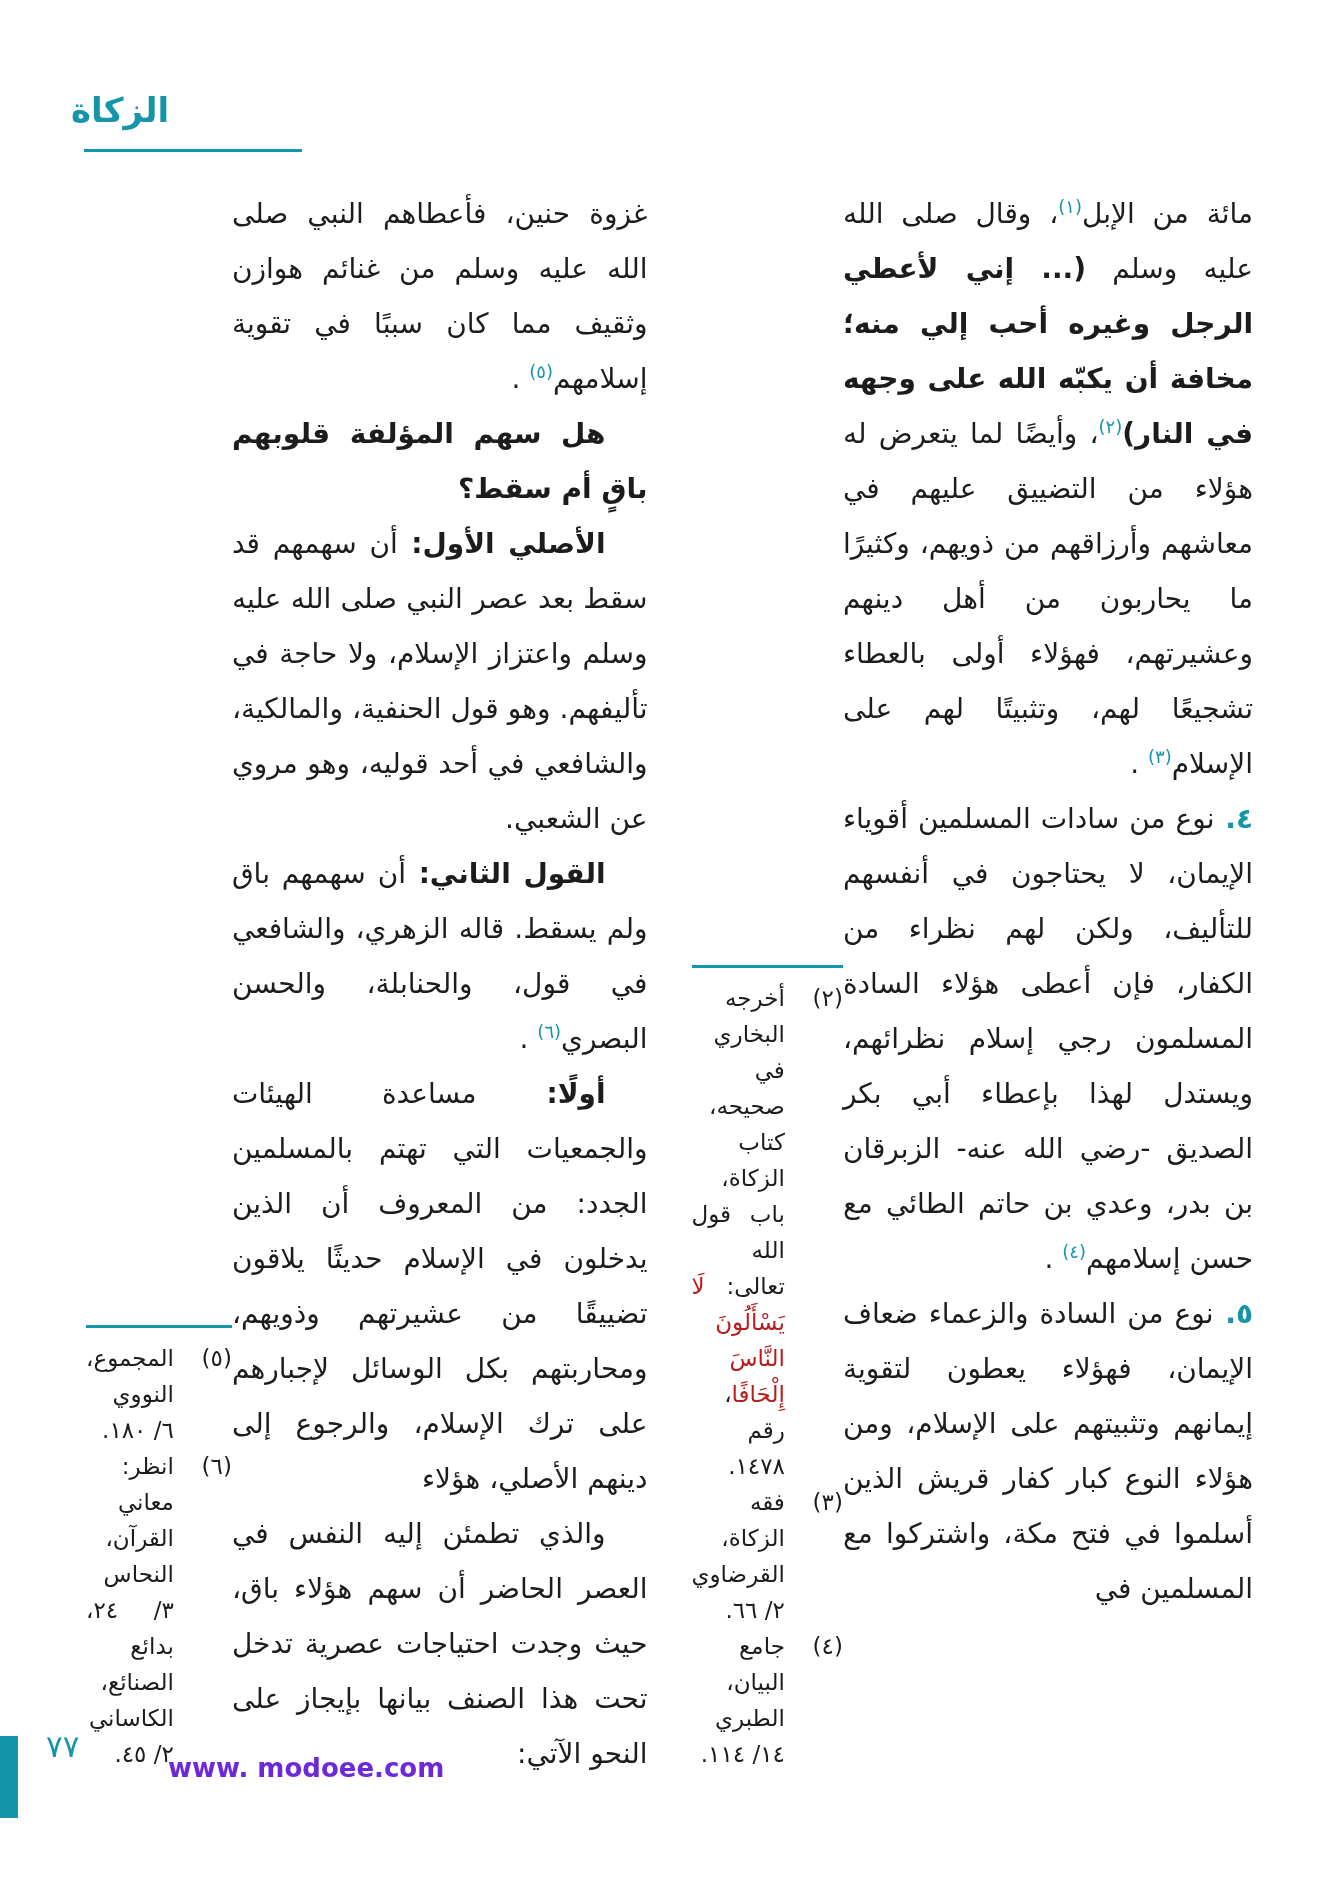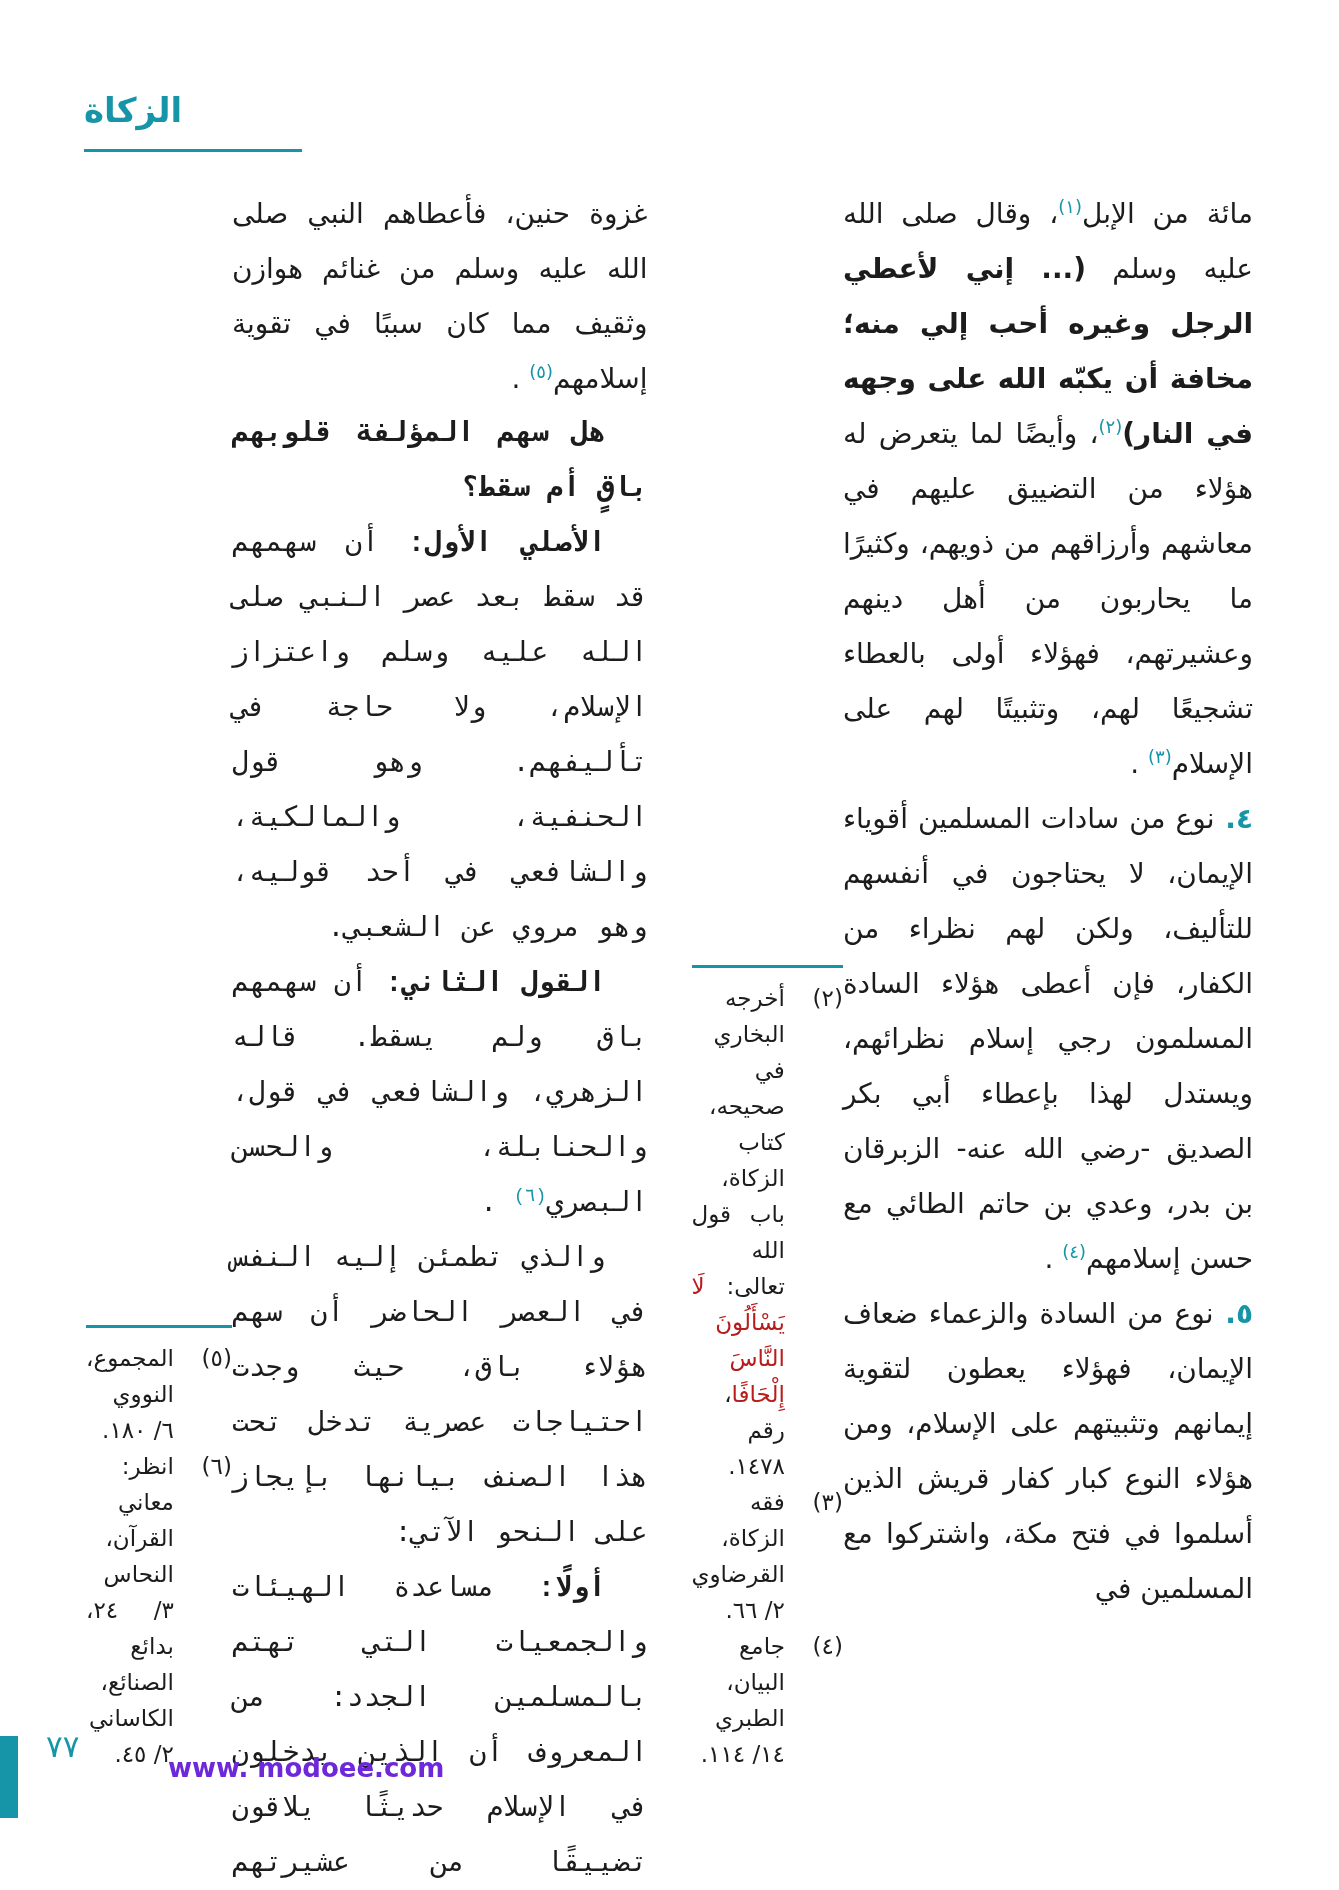--- a/index.html
+++ b/index.html
@@ -3,35 +3,35 @@
 <meta charset="utf-8">
 <style>
   html, body { margin: 0; padding: 0; }
   body {
     width: 1339px; height: 1890px; position: relative;
     background: #ffffff; color: #1c1c1c;
     font-family: "DejaVu Sans", sans-serif;
     overflow: hidden;
   }
   .header-title {
-    position: absolute; left: 84px; top: 90px;
+    position: absolute; left: 71px; top: 90px;
     color: #1795A8; font-size: 34px; font-weight: bold;
   }
   .header-rule {
     position: absolute; left: 84px; top: 149px;
     width: 218px; height: 3px; background: #1795A8;
   }
   .content {
     position: absolute; top: 186px; left: 86px; right: 86px; height: 1586px;
     display: flex; gap: 44px; direction: rtl;
   }
   .column { flex: 1; display: flex; flex-direction: row; min-width: 0; }
   .col-text { font-size: 28px; line-height: 55px; text-align: justify; }
   .col-text p { margin: 0; }
-  p.indent { text-indent: 42px; font-family: Liberation Mono, monospace; }
+  p.indent { text-indent: 42px; }
   .run-b { font-weight: bold; }
   .run-num { color: #1795A8; font-weight: bold; }
   .run-fn { color: #1795A8; font-size: 18px; vertical-align: super; line-height: 1; }
   .run-quran { color: #b91c1c; }
   .footnotes {
     margin-top: auto;
     border-top: 3px solid #1795A8;
     padding-top: 12px;
     font-size: 23px; line-height: 36px;
   }
@@ -70,22 +70,22 @@
           <div class="footnote"><span class="fn-num">(٣)</span><span>فقه الزكاة، القرضاوي ٢/ ٦٦.</span></div>
           <div class="footnote"><span class="fn-num">(٤)</span><span>جامع البيان، الطبري ١٤/ ١١٤.</span></div>
         </div>
     </div>
     <div class="column">
       <div class="col-text">
           <p><span>غزوة حنين، فأعطاهم النبي صلى الله عليه وسلم من غنائم هوازن وثقيف مما كان سببًا في تقوية إسلامهم</span><span class="run-fn">(٥)</span><span> .</span></p>
           <p class="indent"><span class="run-b">هل سهم المؤلفة قلوبهم باقٍ أم سقط؟</span></p>
           <p class="indent"><span class="run-b">الأصلي الأول: </span><span>أن سهمهم قد سقط بعد عصر النبي صلى الله عليه وسلم واعتزاز الإسلام، ولا حاجة في تأليفهم. وهو قول الحنفية، والمالكية، والشافعي في أحد قوليه، وهو مروي عن الشعبي.</span></p>
           <p class="indent"><span class="run-b">القول الثاني: </span><span>أن سهمهم باق ولم يسقط. قاله الزهري، والشافعي في قول، والحنابلة، والحسن البصري</span><span class="run-fn">(٦)</span><span> .</span></p>
+          <p class="indent"><span class="run-b">أولًا: </span><span>مساعدة الهيئات والجمعيات التي تهتم بالمسلمين الجدد: من المعروف أن الذين يدخلون في الإسلام حديثًا يلاقون تضييقًا من عشيرتهم وذويهم، ومحاربتهم بكل الوسائل لإجبارهم على ترك الإسلام، والرجوع إلى دينهم الأصلي، هؤلاء</span></p>
           <p class="indent"><span>والذي تطمئن إليه النفس في العصر الحاضر أن سهم هؤلاء باق، حيث وجدت احتياجات عصرية تدخل تحت هذا الصنف بيانها بإيجاز على النحو الآتي:</span></p>
-          <p class="indent"><span class="run-b">أولًا: </span><span>مساعدة الهيئات والجمعيات التي تهتم بالمسلمين الجدد: من المعروف أن الذين يدخلون في الإسلام حديثًا يلاقون تضييقًا من عشيرتهم وذويهم، ومحاربتهم بكل الوسائل لإجبارهم على ترك الإسلام، والرجوع إلى دينهم الأصلي، هؤلاء</span></p>
         </div>
       <div class="footnotes">
           <div class="footnote"><span class="fn-num">(٥)</span><span>المجموع، النووي ٦/ ١٨٠.</span></div>
           <div class="footnote"><span class="fn-num">(٦)</span><span>انظر: معاني القرآن، النحاس ٣/ ٢٤،  بدائع الصنائع، الكاساني ٢/ ٤٥.</span></div>
         </div>
     </div>
   </div>
 
   <div class="edge-tab"></div>
   <div class="page-number">٧٧</div>

